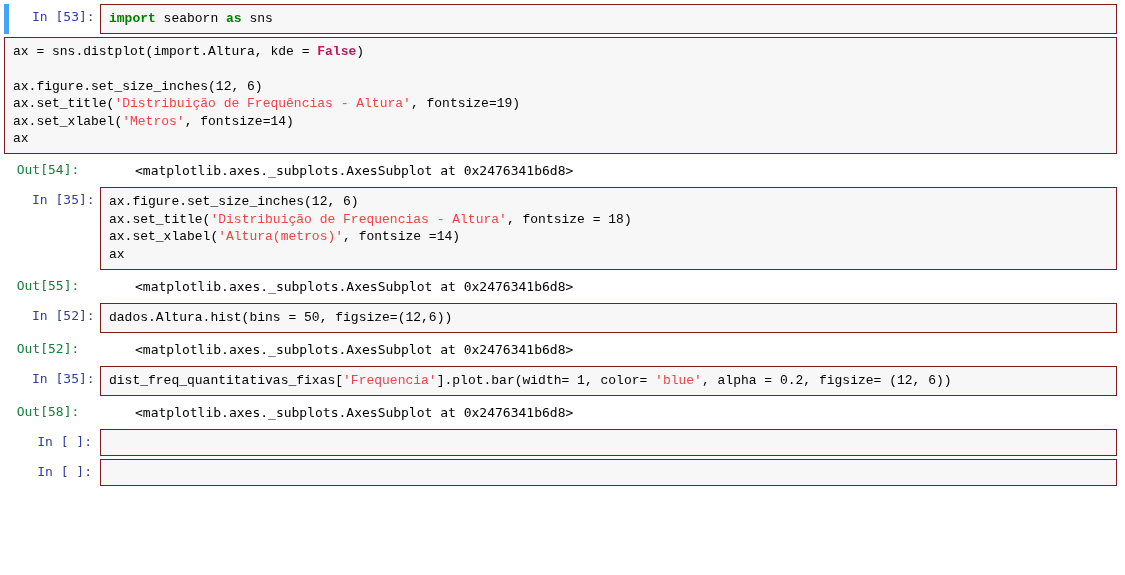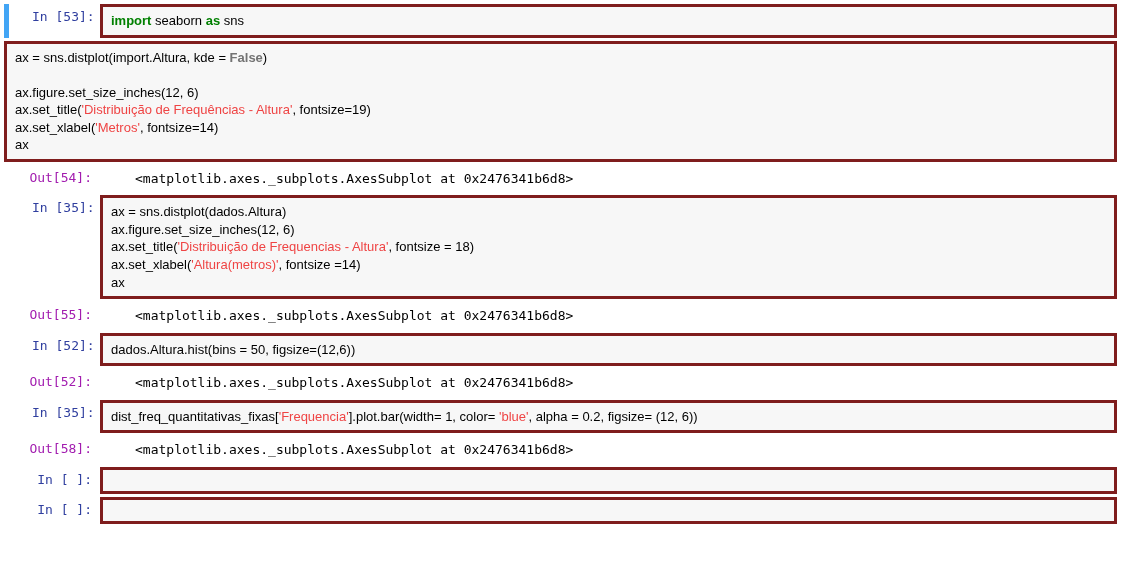--- a/index.html
+++ b/index.html
@@ -27,47 +27,47 @@
     width: 96px;
     flex-shrink: 0;
     text-align: right;
     padding: 5px 8px 5px 0;
     font-family: "Monaco", "Menlo", "Consolas", monospace;
     font-size: 13px;
     line-height: 1.3;
     white-space: nowrap;
   }
   .prompt.in  { color: #303F9F; padding-left: 28px; }
-  .prompt.out { color: #a21caf; }
+  .prompt.out { color: #15803d; text-align: center; }
   .code-area {
     flex: 1;
-    border: 3px solid #7f1d1d;
+    border: 1px solid #7f1d1d;
     background: #f7f7f7;
     padding: 5px 8px;
-    font-family: Liberation Sans, sans-serif;
+    font-family: Liberation Mono, monospace;
     font-size: 13px;
     line-height: 1.35;
     white-space: pre;
     overflow-x: auto;
     color: #000;
     min-height: 26px;
   }
   .output-area {
     flex: 1;
     padding: 5px 8px;
     font-family: "Monaco", "Menlo", "Consolas", monospace;
     font-size: 13px;
     line-height: 1.35;
     white-space: pre;
     color: #000;
     margin-left: 27px;
   }
   .tok-kw   { color: #008000; font-weight: bold; }
   .tok-str  { color: #ef4444; }
-  .tok-bool { color: #737373; font-weight: bold; }
+  .tok-bool { color: #be185d; font-weight: bold; }
 </style>
 </head>
 <body>
 
 <div id="notebook">
     <div class="cell selected">
       <div class="prompt in">In [53]:</div>
       <div class="code-area"><span class="tok-kw">import</span><span> seaborn </span><span class="tok-kw">as</span><span> sns</span></div>
     </div>
     <div class="cell">
@@ -77,22 +77,21 @@
 </span><span>ax.set_title(</span><span class="tok-str">'Distribuição de Frequências - Altura'</span><span>, fontsize=19)
 </span><span>ax.set_xlabel(</span><span class="tok-str">'Metros'</span><span>, fontsize=14)
 </span><span>ax</span></div>
     </div>
     <div class="cell">
       <div class="prompt out">Out[54]:</div>
       <div class="output-area">&lt;matplotlib.axes._subplots.AxesSubplot at 0x2476341b6d8&gt;</div>
     </div>
     <div class="cell">
       <div class="prompt in">In [35]:</div>
-      <div class="code-area"><span>ax = sns.distplot(dados.Altura)
-</span><span>ax.figure.set_size_inches(12, 6)
+      <div class="code-area"><span>ax.figure.set_size_inches(12, 6)
 </span><span>ax.set_title(</span><span class="tok-str">'Distribuição de Frequencias - Altura'</span><span>, fontsize = 18)
 </span><span>ax.set_xlabel(</span><span class="tok-str">'Altura(metros)'</span><span>, fontsize =14)
 </span><span>ax</span></div>
     </div>
     <div class="cell">
       <div class="prompt out">Out[55]:</div>
       <div class="output-area">&lt;matplotlib.axes._subplots.AxesSubplot at 0x2476341b6d8&gt;</div>
     </div>
     <div class="cell">
       <div class="prompt in">In [52]:</div>

